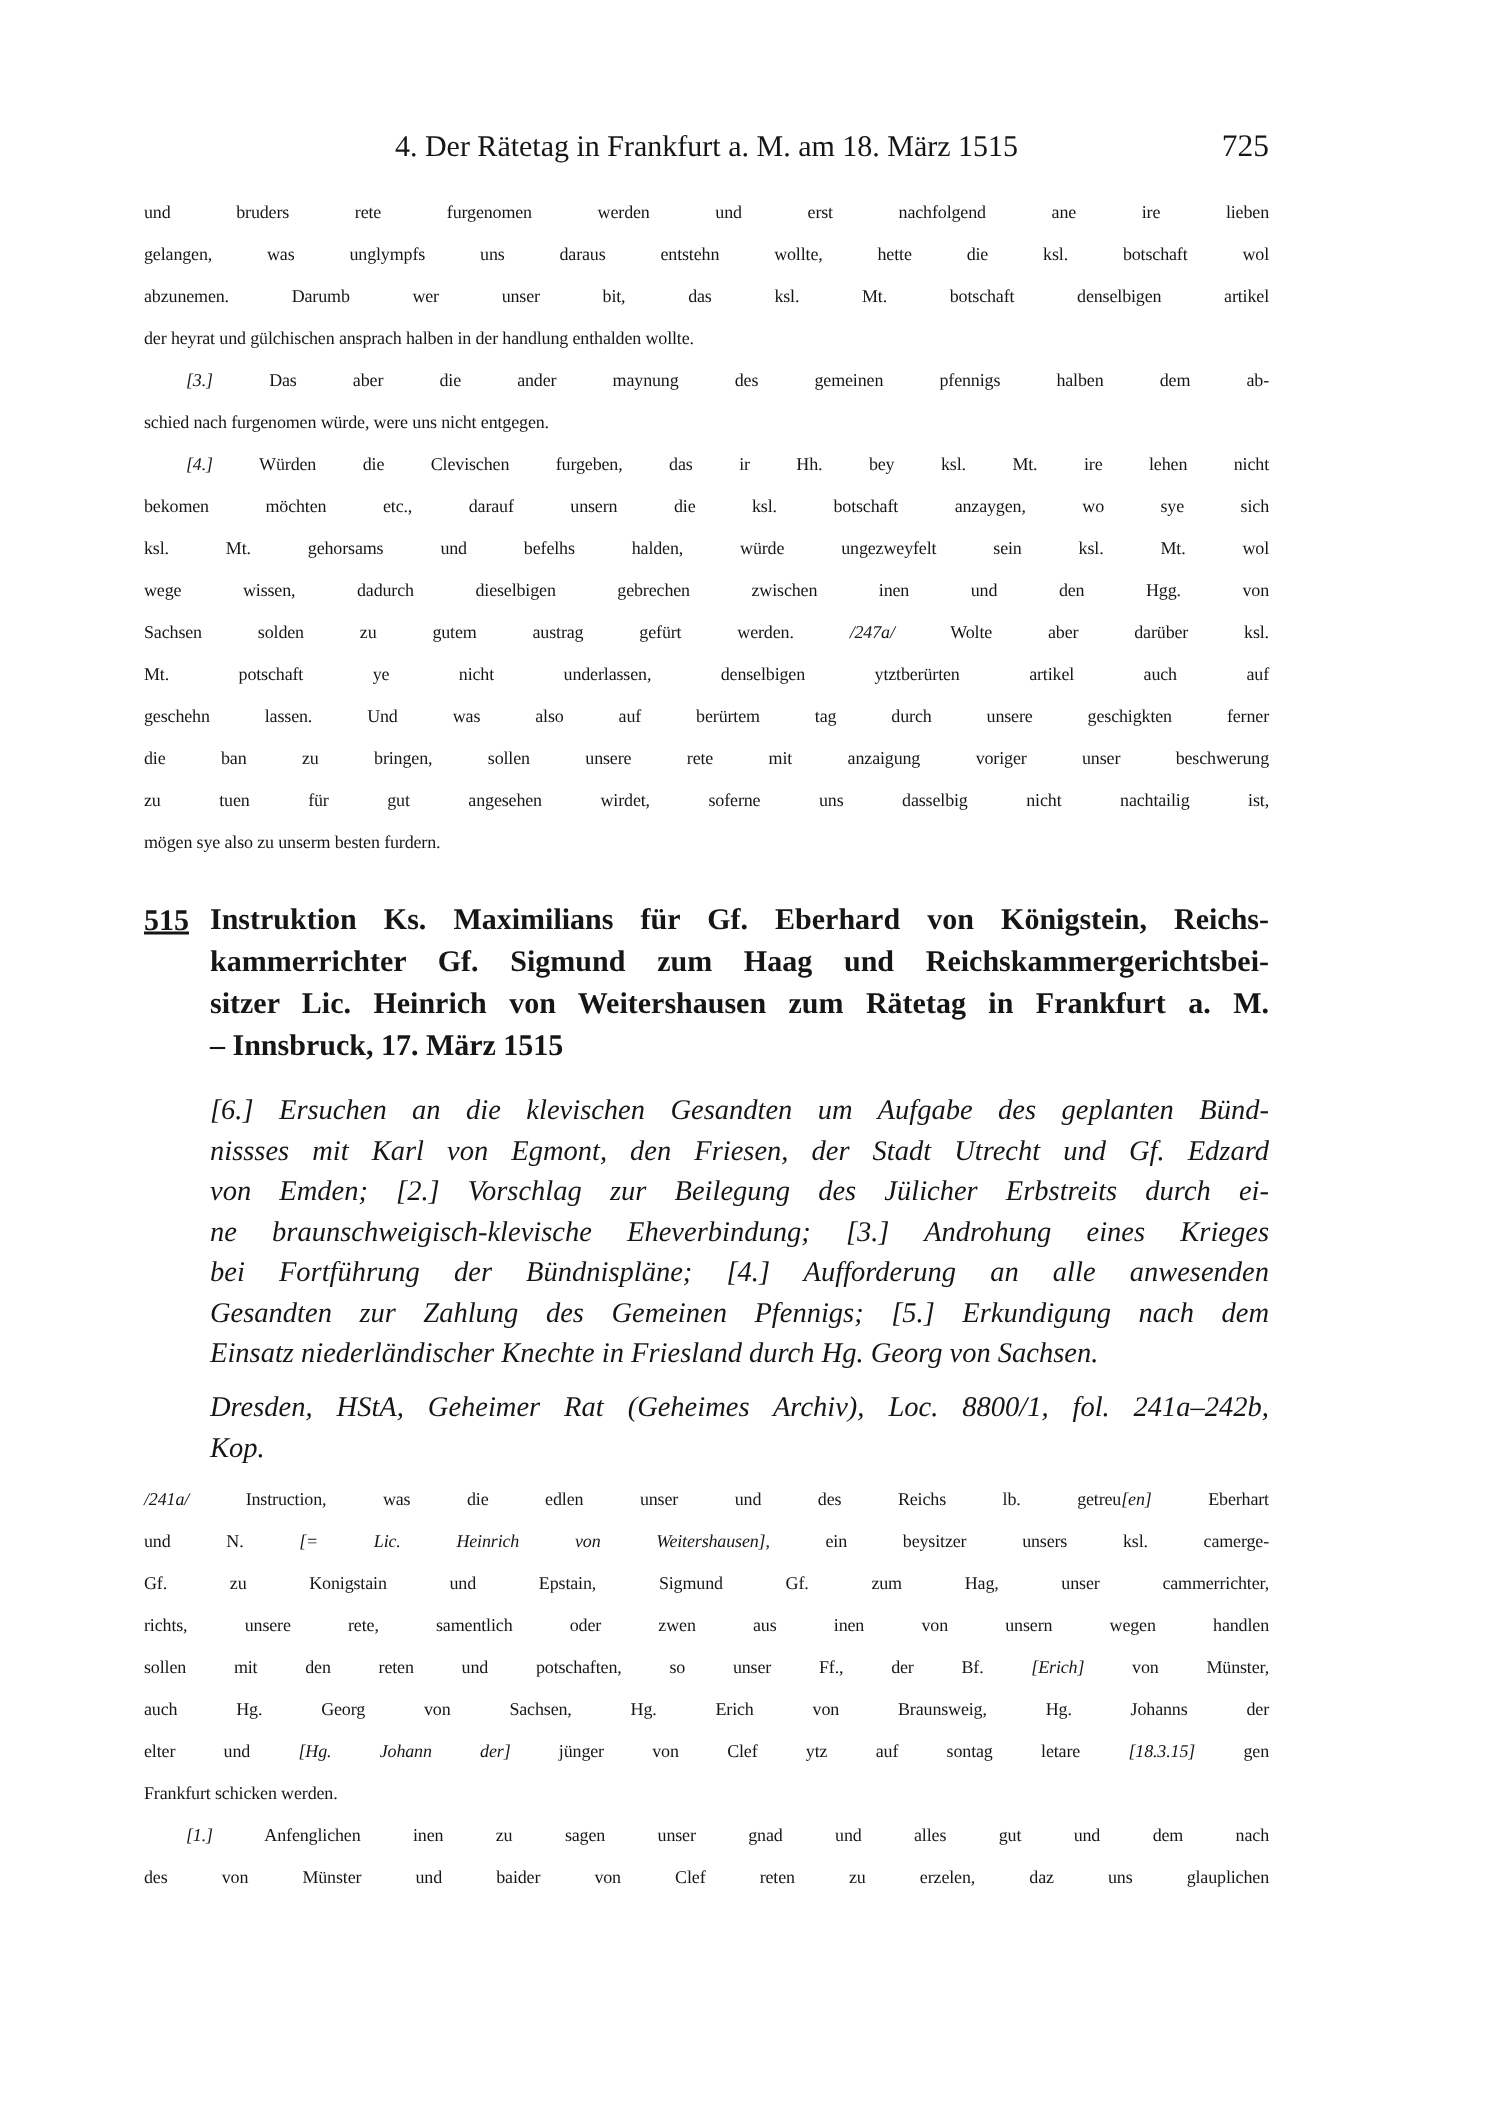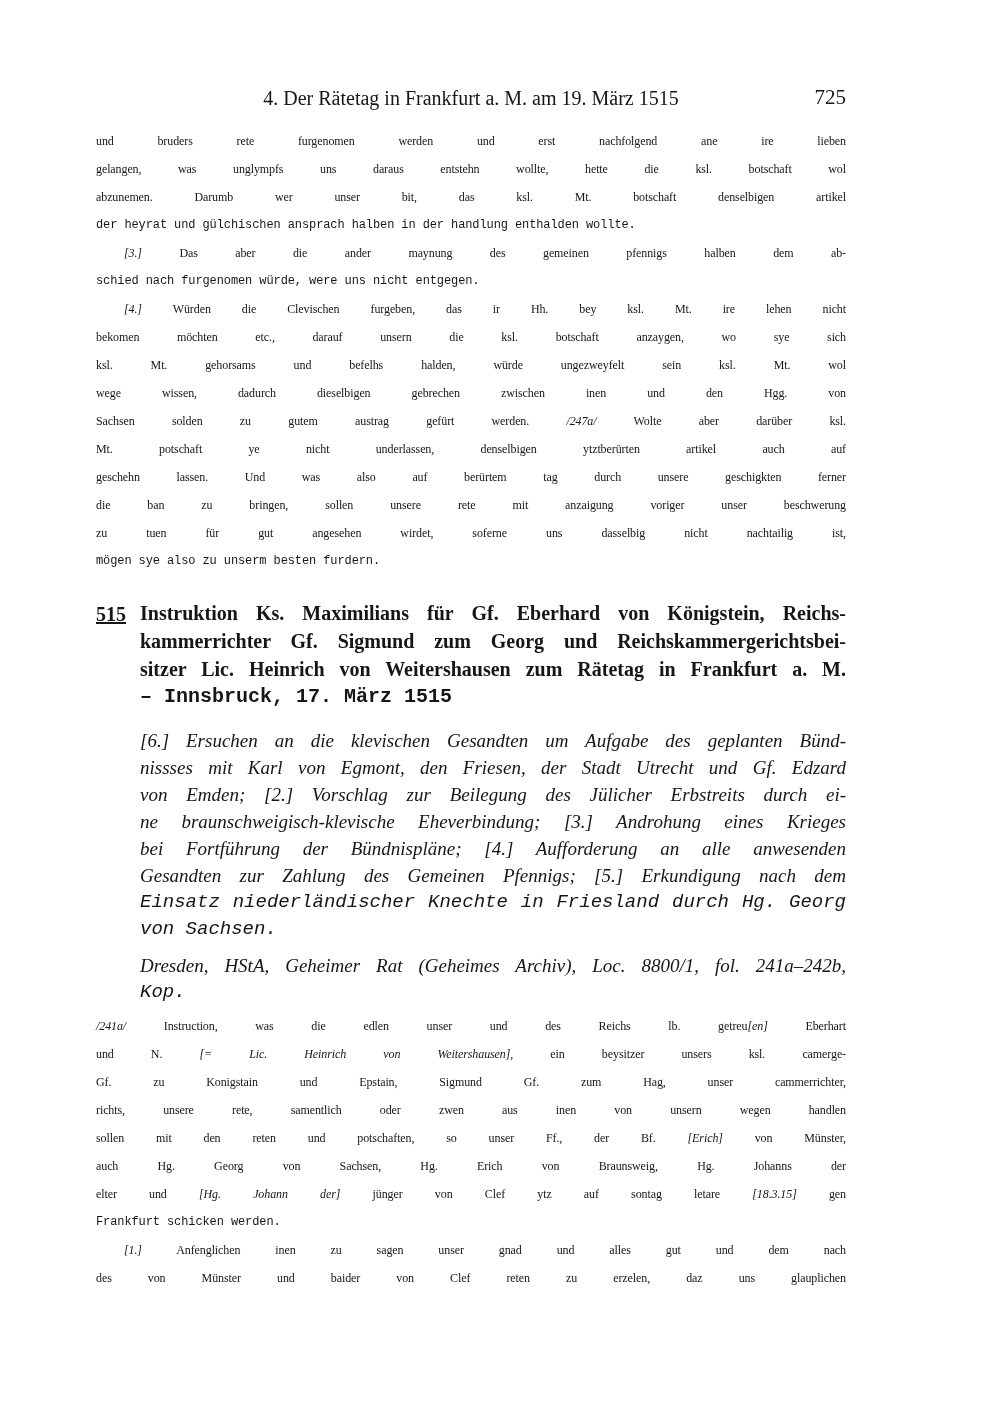--- a/index.html
+++ b/index.html
@@ -63,41 +63,40 @@
     font-size: 19px;
     line-height: 27px;
     margin-left: 44px;
   }
   .line {
     text-align: justify;
     text-align-last: justify;
   }
   .line.flush {
     text-align-last: left;
-    font-family: Liberation Mono, monospace;
   }
   .line.indent {
     text-indent: 28px;
   }
   .line em {
     font-style: italic;
     font-weight: inherit;
   }
   
   [data-name="entry-515-heading"]  { margin-top: 24px; }
   [data-name="entry-515-summary"]  { margin-top: 16px; }
   [data-name="entry-515-source"]   { margin-top: 9px; }
   [data-name="body-paragraph-5"]   { margin-top: 6px; }
 </style>
 </head>
 <body>
 
 <div class="page" data-name="book-page">
   <div class="running-head" data-name="running-head">
-    <span class="head-title" data-name="running-head-title">4. Der Rätetag in Frankfurt a. M. am 19. März 1515</span>
+    <span class="head-title" data-name="running-head-title">4. Der Rätetag in Frankfurt a. M. am 18. März 1515</span>
     <span class="head-pagenum" data-name="page-number">725</span>
   </div>
   <div class="text-block" data-name="text-block">
       <div class="block para" data-name="body-paragraph-1">
         <div class="line" data-name="text-line">und bruders rete furgenomen werden und erst nachfolgend ane ire lieben</div>
         <div class="line" data-name="text-line">gelangen, was unglympfs uns daraus entstehn wollte, hette die ksl. botschaft wol</div>
         <div class="line" data-name="text-line">abzunemen. Darumb wer unser bit, das ksl. Mt. botschaft denselbigen artikel</div>
         <div class="line flush" data-name="text-line">der heyrat und gülchischen ansprach halben in der handlung enthalden wollte.</div>
       </div>
       <div class="block para" data-name="body-paragraph-2">
@@ -112,21 +111,21 @@
         <div class="line" data-name="text-line">Sachsen solden zu gutem austrag gefürt werden. <em>/247a/</em> Wolte aber darüber ksl.</div>
         <div class="line" data-name="text-line">Mt. potschaft ye nicht underlassen, denselbigen ytztberürten artikel auch auf</div>
         <div class="line" data-name="text-line">geschehn lassen. Und was also auf berürtem tag durch unsere geschigkten ferner</div>
         <div class="line" data-name="text-line">die ban zu bringen, sollen unsere rete mit anzaigung voriger unser beschwerung</div>
         <div class="line" data-name="text-line">zu tuen für gut angesehen wirdet, soferne uns dasselbig nicht nachtailig ist,</div>
         <div class="line flush" data-name="text-line">mögen sye also zu unserm besten furdern.</div>
       </div>
       <div class="block heading" data-name="entry-515-heading">
         <span class="heading-num" data-name="entry-number">515</span>
         <div class="line" data-name="text-line">Instruktion Ks. Maximilians für Gf. Eberhard von Königstein, Reichs-</div>
-        <div class="line" data-name="text-line">kammerrichter Gf. Sigmund zum Georg und Reichskammergerichtsbei-</div>
+        <div class="line" data-name="text-line">kammerrichter Gf. Sigmund zum Haag und Reichskammergerichtsbei-</div>
         <div class="line" data-name="text-line">sitzer Lic. Heinrich von Weitershausen zum Rätetag in Frankfurt a. M.</div>
         <div class="line flush" data-name="text-line">– Innsbruck, 17. März 1515</div>
       </div>
       <div class="block summary" data-name="entry-515-summary">
         <div class="line" data-name="text-line">[6.] Ersuchen an die klevischen Gesandten um Aufgabe des geplanten Bünd-</div>
         <div class="line" data-name="text-line">nissses mit Karl von Egmont, den Friesen, der Stadt Utrecht und Gf. Edzard</div>
         <div class="line" data-name="text-line">von Emden; [2.] Vorschlag zur Beilegung des Jülicher Erbstreits durch ei-</div>
         <div class="line" data-name="text-line">ne braunschweigisch-klevische Eheverbindung; [3.] Androhung eines Krieges</div>
         <div class="line" data-name="text-line">bei Fortführung der Bündnispläne; [4.] Aufforderung an alle anwesenden</div>
         <div class="line" data-name="text-line">Gesandten zur Zahlung des Gemeinen Pfennigs; [5.] Erkundigung nach dem</div>

